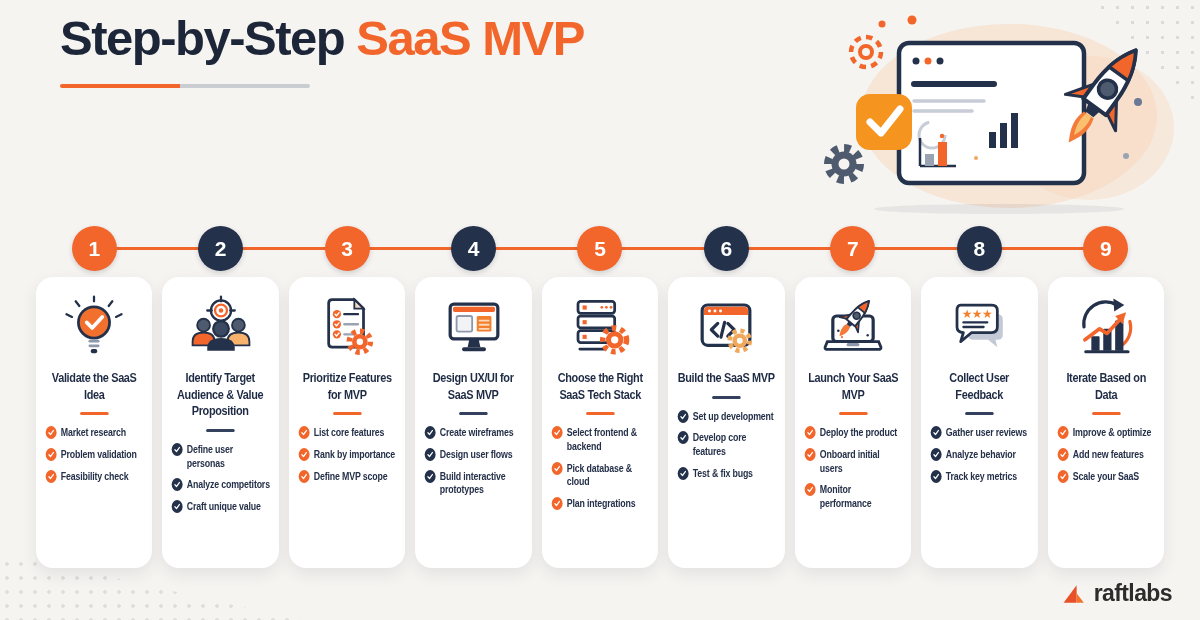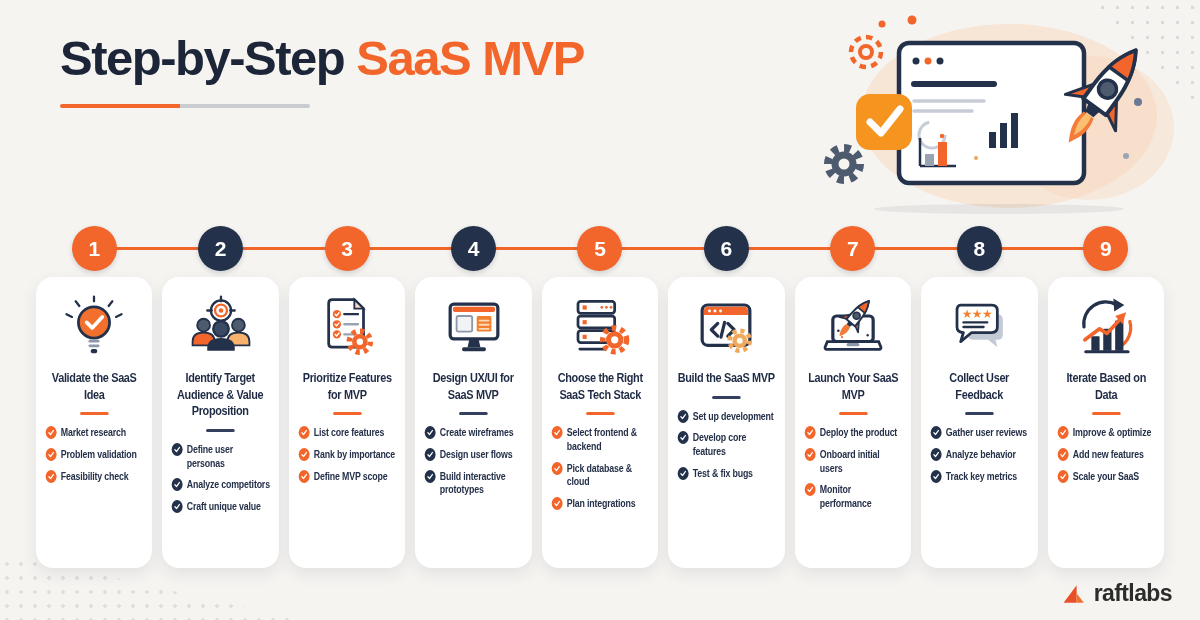--- a/index.html
+++ b/index.html
@@ -19,21 +19,21 @@
     z-index:0;
   }
   .dots-bl {
     position:absolute; left:0; bottom:0; width:300px; height:105px;
     background-image:radial-gradient(#DBDAD7 1.6px, transparent 1.7px);
     background-size:14px 14px; opacity:.8;
     clip-path:polygon(0 35%, 100% 100%, 0 100%);
     z-index:0;
   }
   
-  .header { position:absolute; left:60px; top:32px; z-index:2; }
+  .header { position:absolute; left:60px; top:12px; z-index:2; }
   .title {
     font-size:49px; font-weight:700; letter-spacing:-1.5px; line-height:1.1;
     color:#1C2638;
   }
   .title .accent { color:#F2662B; }
   .title-rule {
     margin-top:18px; width:250px; height:4px; border-radius:2px;
     background:linear-gradient(to right, #F2662B 0 48%, #C9CCD1 48%);
   }
   

